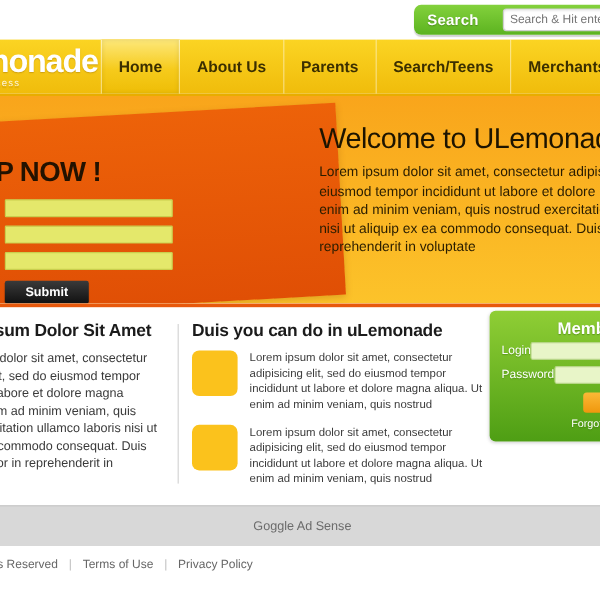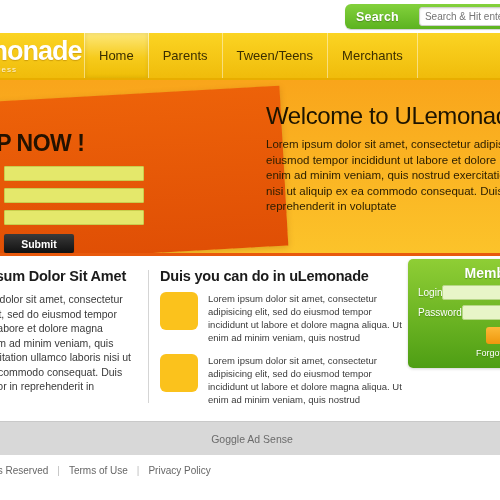--- a/index.html
+++ b/index.html
@@ -107,21 +107,21 @@
     top: 0;
     height: 45px;
     display: flex;
     align-items: stretch;
   }
   .nav-item {
     display: flex;
     align-items: center;
     padding: 0 14px;
     font-size: 13px;
-    font-weight: normal;
+    font-weight: bold;
     color: #3b2f00;
     cursor: pointer;
     border-right: 1px solid rgba(255,255,255,0.45);
     white-space: nowrap;
   }
   .nav-item:first-child { border-left: 1px solid rgba(255,255,255,0.45); }
   .nav-item.active {
     background: linear-gradient(180deg, #fde87a 0%, #f6cb1c 55%, #eebd06 100%);
     box-shadow: inset 0 0 4px rgba(0,0,0,0.10);
   }
@@ -414,24 +414,27 @@
   <div class="navband">
     <div class="logo">
       <span>ULemonade</span>
       <span class="logo-sub">sweetens success</span>
     </div>
     <div class="nav">
       <div class="nav-item active">
         <span>Home</span>
       </div>
       <div class="nav-item">
+        <span>About Us</span>
+      </div>
+      <div class="nav-item">
         <span>Parents</span>
       </div>
       <div class="nav-item">
-        <span>Tween/Teens</span>
+        <span>Search/Teens</span>
       </div>
       <div class="nav-item">
         <span>Merchants</span>
       </div>
 
     </div>
   </div>
 
   <div class="hero">
 

